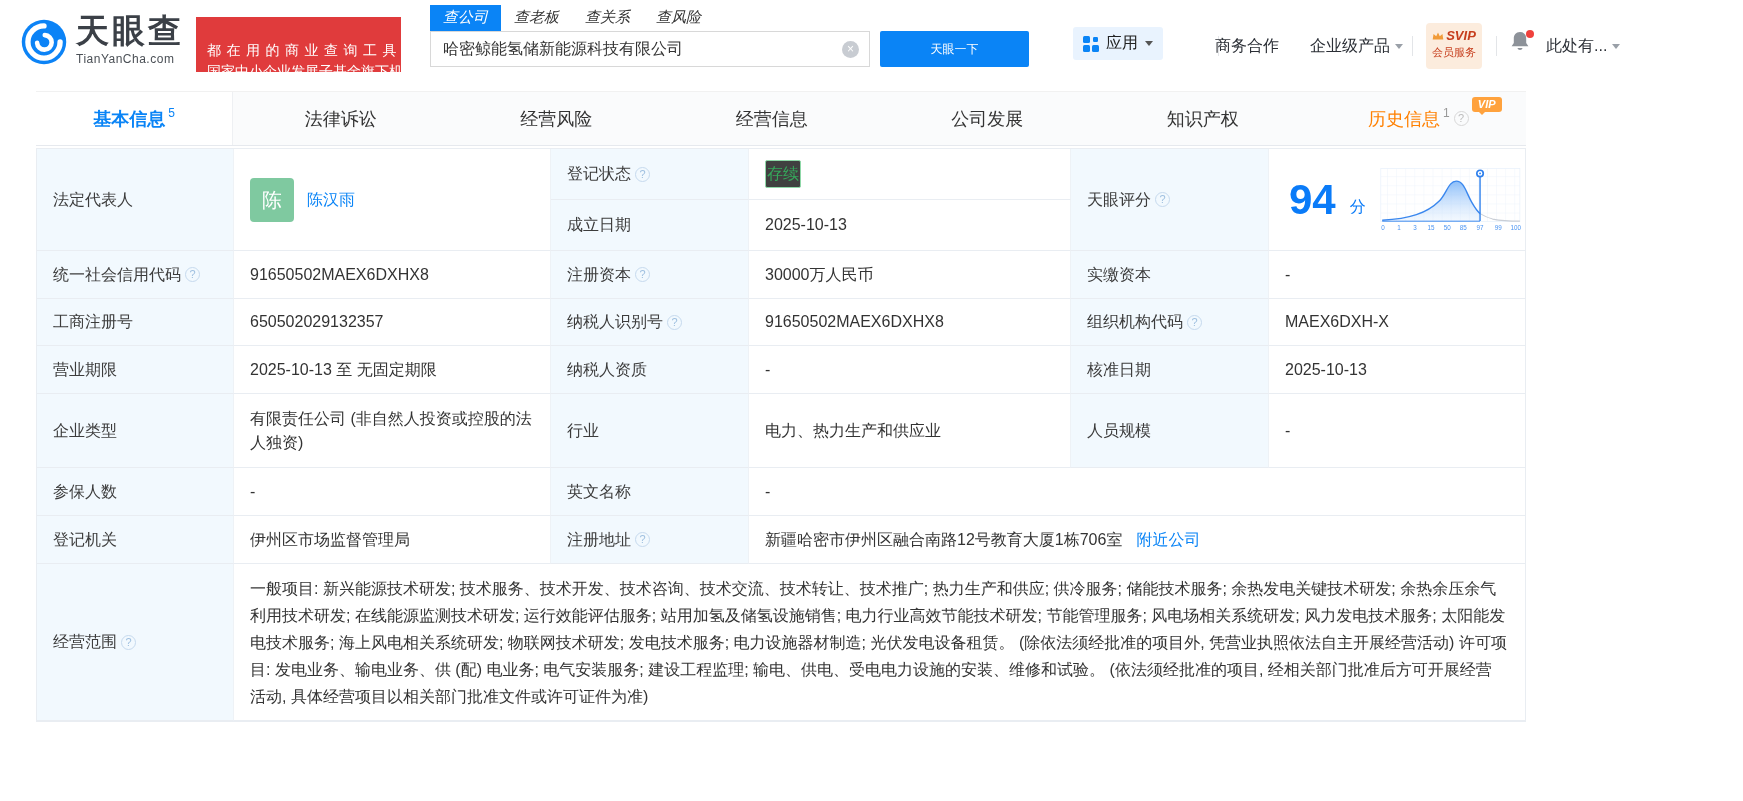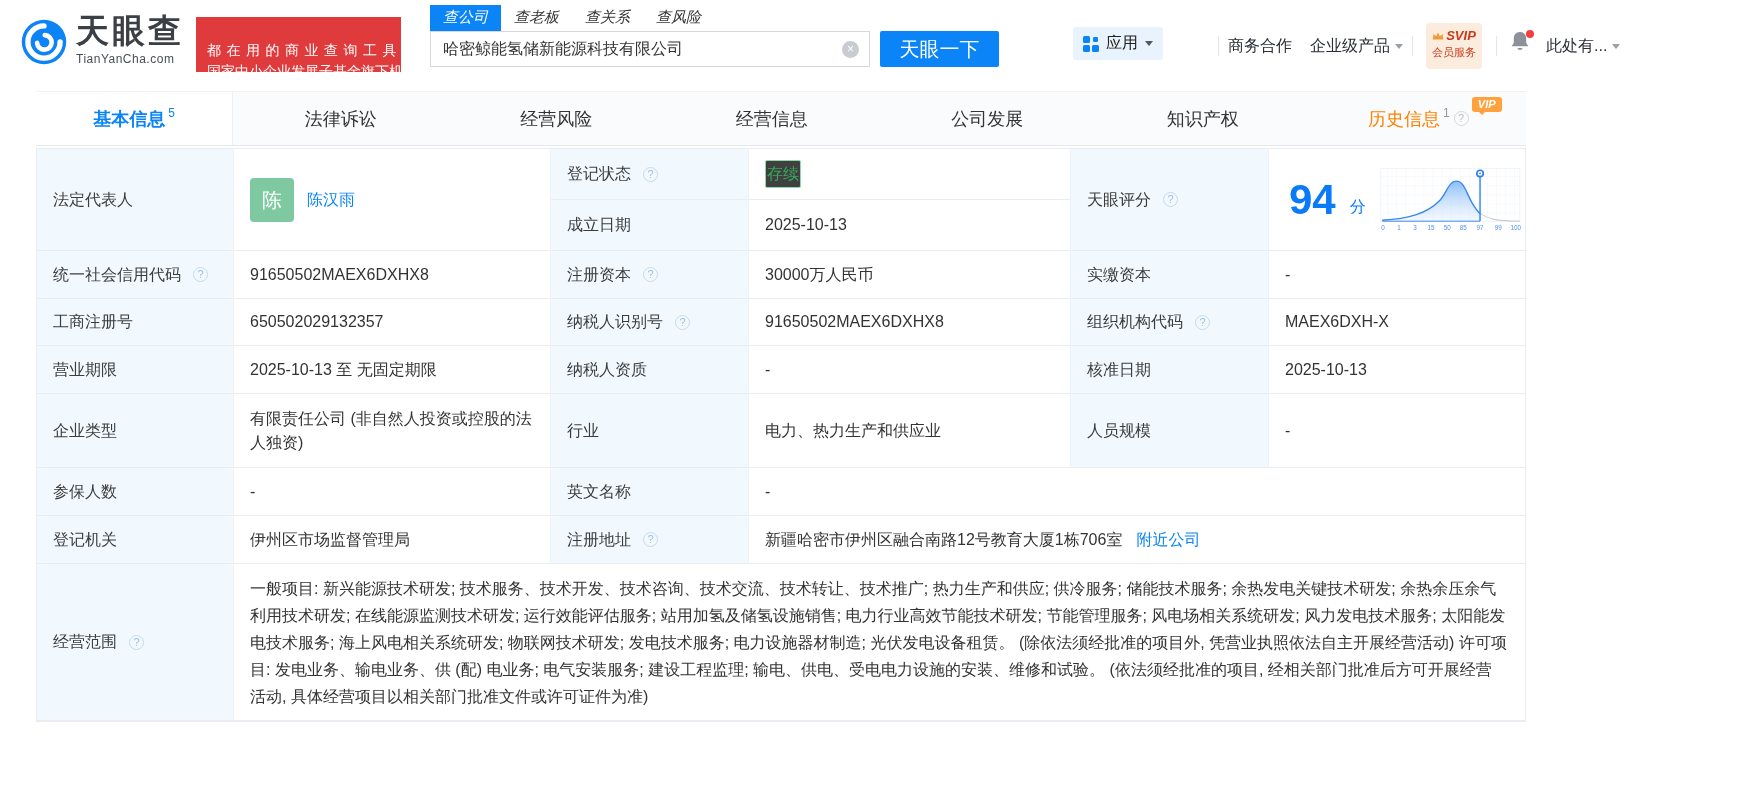--- a/index.html
+++ b/index.html
@@ -21,22 +21,22 @@
   .search { position:absolute; left:430px; top:5px; }
   .s-tabs { display:flex; height:26px; font-size:15px; }
   .s-tab { padding:3px 13px; color:#333; cursor:pointer;font-style:italic; }
   .s-tab.active { background:#0a84f6; color:#fff; }
   .s-row { display:flex; }
   .s-input { position:relative; width:440px; height:36px; border:1px solid #d8d8d8; background:#fff; }
   .s-input input { width:100%; height:100%; border:0; outline:none; padding:0 40px 0 12px;
                    font-size:16px; color:#333; font-family:inherit; background:transparent; }
   .clear { position:absolute; right:10px; top:9px; width:17px; height:17px; border-radius:50%;
            background:#c8ccd2; color:#fff; font-size:12px; line-height:17px; text-align:center; cursor:pointer; }
-  .s-btn { width:119px; height:36px; margin-left:10px; background:#0a84f6; color:#fff; border:0;
-           font-size:20px; font-family:inherit; border-radius:2px; cursor:pointer; }
+  .s-btn { width:149px; height:36px; margin-left:10px; background:#0a84f6; color:#fff; border:0;
+           font-size:12px; font-family:inherit; border-radius:2px; cursor:pointer; }
 
   .h-right { position:absolute; right:0; top:0; left:1060px; height:91px; }
   .apps { position:absolute; left:13px; top:27px; height:33px; padding:0 10px; background:#e9f3fe;
           border-radius:3px; display:flex; align-items:center; gap:7px; font-size:16px; color:#222; cursor:pointer; }
   .caret { width:0; height:0; border-left:4px solid transparent; border-right:4px solid transparent;
            border-top:5px solid #555; display:inline-block; }
   .caret.gray { border-top-color:#9aa0a8; }
   .hdiv { position:absolute; top:36px; width:1px; height:20px; background:#e3e5e8; }
   .hlink { position:absolute; top:36px; font-size:16px; color:#2b2f36; cursor:pointer; display:flex; align-items:center; gap:5px; white-space:nowrap; }
   .svip { position:absolute; left:268px; top:23px; width:56px; height:46px; background:#fcecdd; border-radius:4px;
@@ -67,21 +67,21 @@
   .q.gray { border-color:#d8d8d8; color:#bdbdbd; margin-left:4px; }
 
   
   .info { position:absolute; left:36px; top:148px; width:1490px;
           display:grid; grid-template-columns:197px 317px 198px 322px 198px 256px;
           grid-template-rows:51px 51px 48px 47px 48px 74px 48px 48px 157px;
           border:1px solid #e9edf2; border-bottom:1px solid #e9edf2; background:#fff; }
   .c { border-right:1px solid #eef2f6; border-bottom:1px solid #e9edf2; display:flex; align-items:center;
        padding:6px 16px; font-size:16px; color:#333; line-height:24px; overflow:hidden; }
   .c.last { border-right:0; }
-  .lab { background:#f2f9fe; gap:12px; color:#3c3c3c; }
+  .lab { background:#f2f9fe; gap:4px; color:#3c3c3c; }
   .r12 { grid-row:1 / 3; }
   .link { color:#0a84f6; cursor:pointer; text-decoration:none; }
   .avatar { width:44px; height:44px; border-radius:4px; background:#7fc9a0; color:#fff; font-size:20px;
             display:flex; align-items:center; justify-content:center; flex:none; margin-right:13px; cursor:pointer; }
   .badge-ok { display:inline-block; padding:2px 1px; background:#404040; border:1px solid #8fd8a8;
               color:#35a65a; border-radius:2px; font-size:16px; line-height:22px; }
   .score-cell { padding:4px 4px 4px 20px; gap:12px; }
   .score-num { font-size:42px; font-weight:bold; color:#0a7bf8; line-height:42px; }
   .score-unit { font-size:16px; color:#0a7bf8; margin:14px 0 0 2px; }
   .scope { grid-column:2 / -1; display:block; padding:11px 18px 10px 16px; line-height:27px; font-size:16px; color:#333; }
@@ -132,21 +132,21 @@
         <svg width="16" height="16" viewBox="0 0 16 16">
           <rect x="0" y="0" width="7" height="7" rx="1.5" fill="#0a84f6"></rect>
           <rect x="10" y="1" width="5" height="5" rx="1.2" fill="#0a84f6"></rect>
           <rect x="0" y="9" width="7" height="7" rx="1.5" fill="#0a84f6"></rect>
           <rect x="9" y="9" width="7" height="7" rx="1.5" fill="#0a84f6"></rect>
         </svg>
         <span>应用</span>
         <span class="caret"></span>
       </div>
       <span class="hdiv" style="left:158px;"></span>
-      <span class="hlink" style="left:168px;text-align:right;">商务合作</span>
+      <span class="hlink" style="left:155px;text-align:right;">商务合作</span>
       <span class="hlink" style="left:250px;">
         <span>企业级产品</span>
         <span class="caret gray"></span>
       </span>
       <span class="hdiv" style="left:352px;"></span>
       <div class="svip" style="left:366px;">
         <div class="r1">
           <svg width="12" height="10" viewBox="0 0 17 12">
             <path d="M1 11 L2.2 3 L6 6.5 L8.5 1 L11 6.5 L14.8 3 L16 11 Z" fill="#f19b38"></path>
           </svg>

